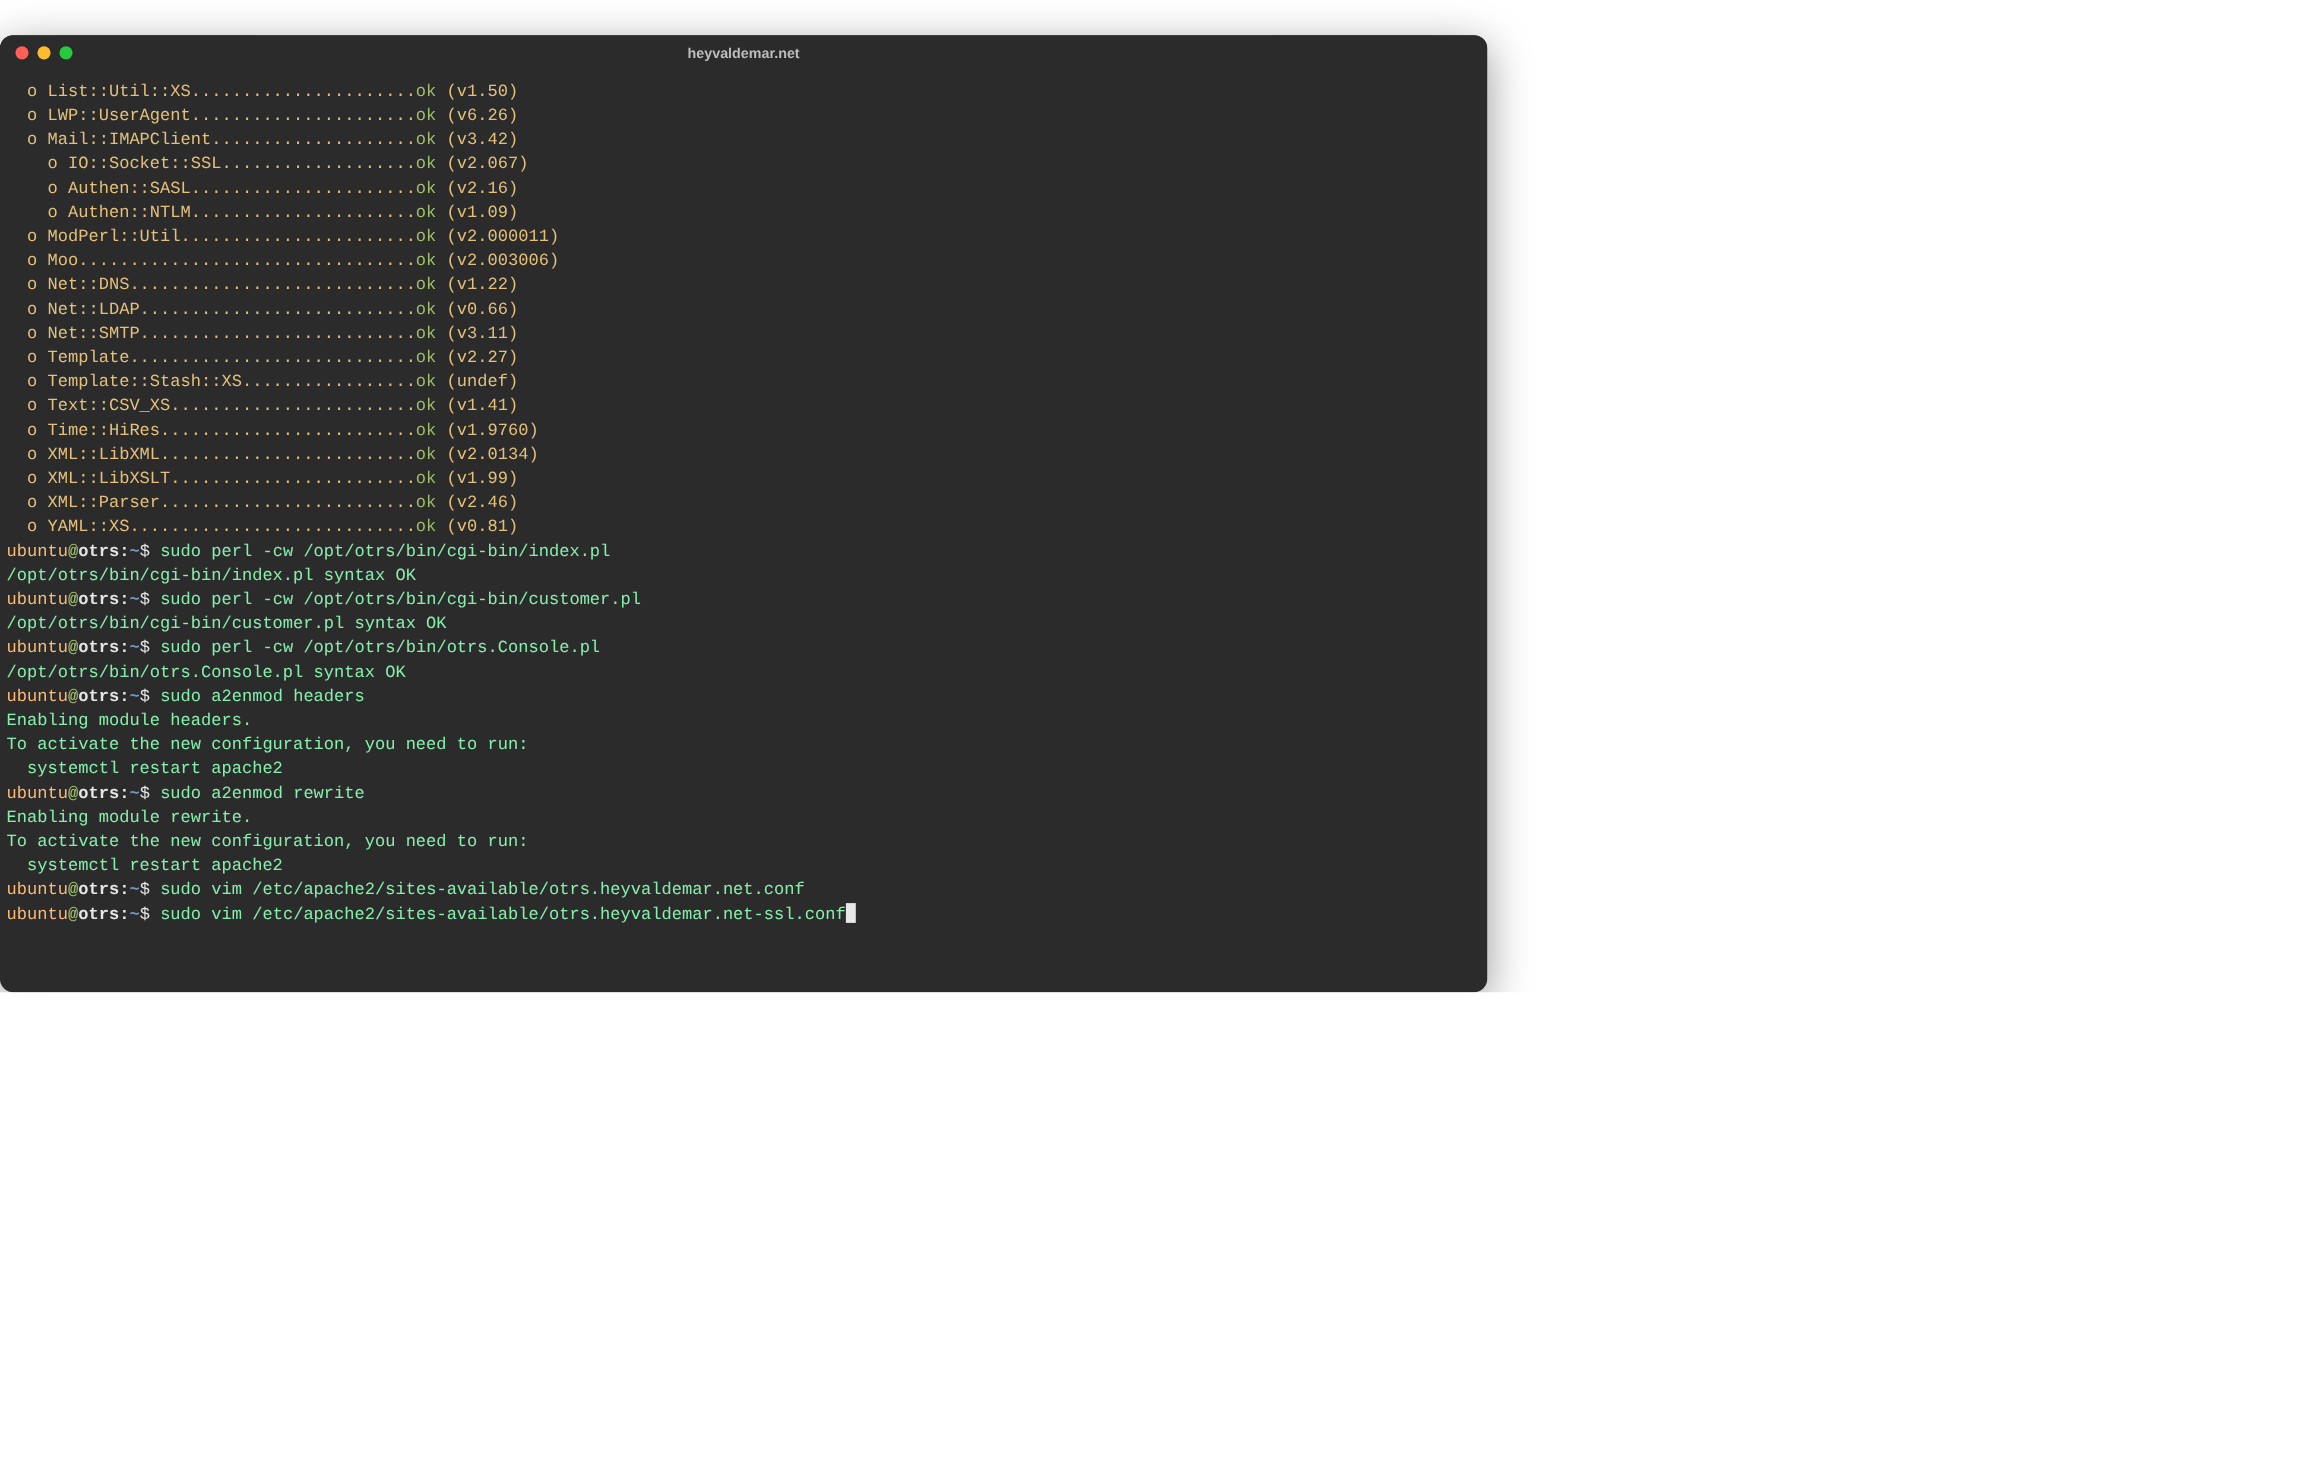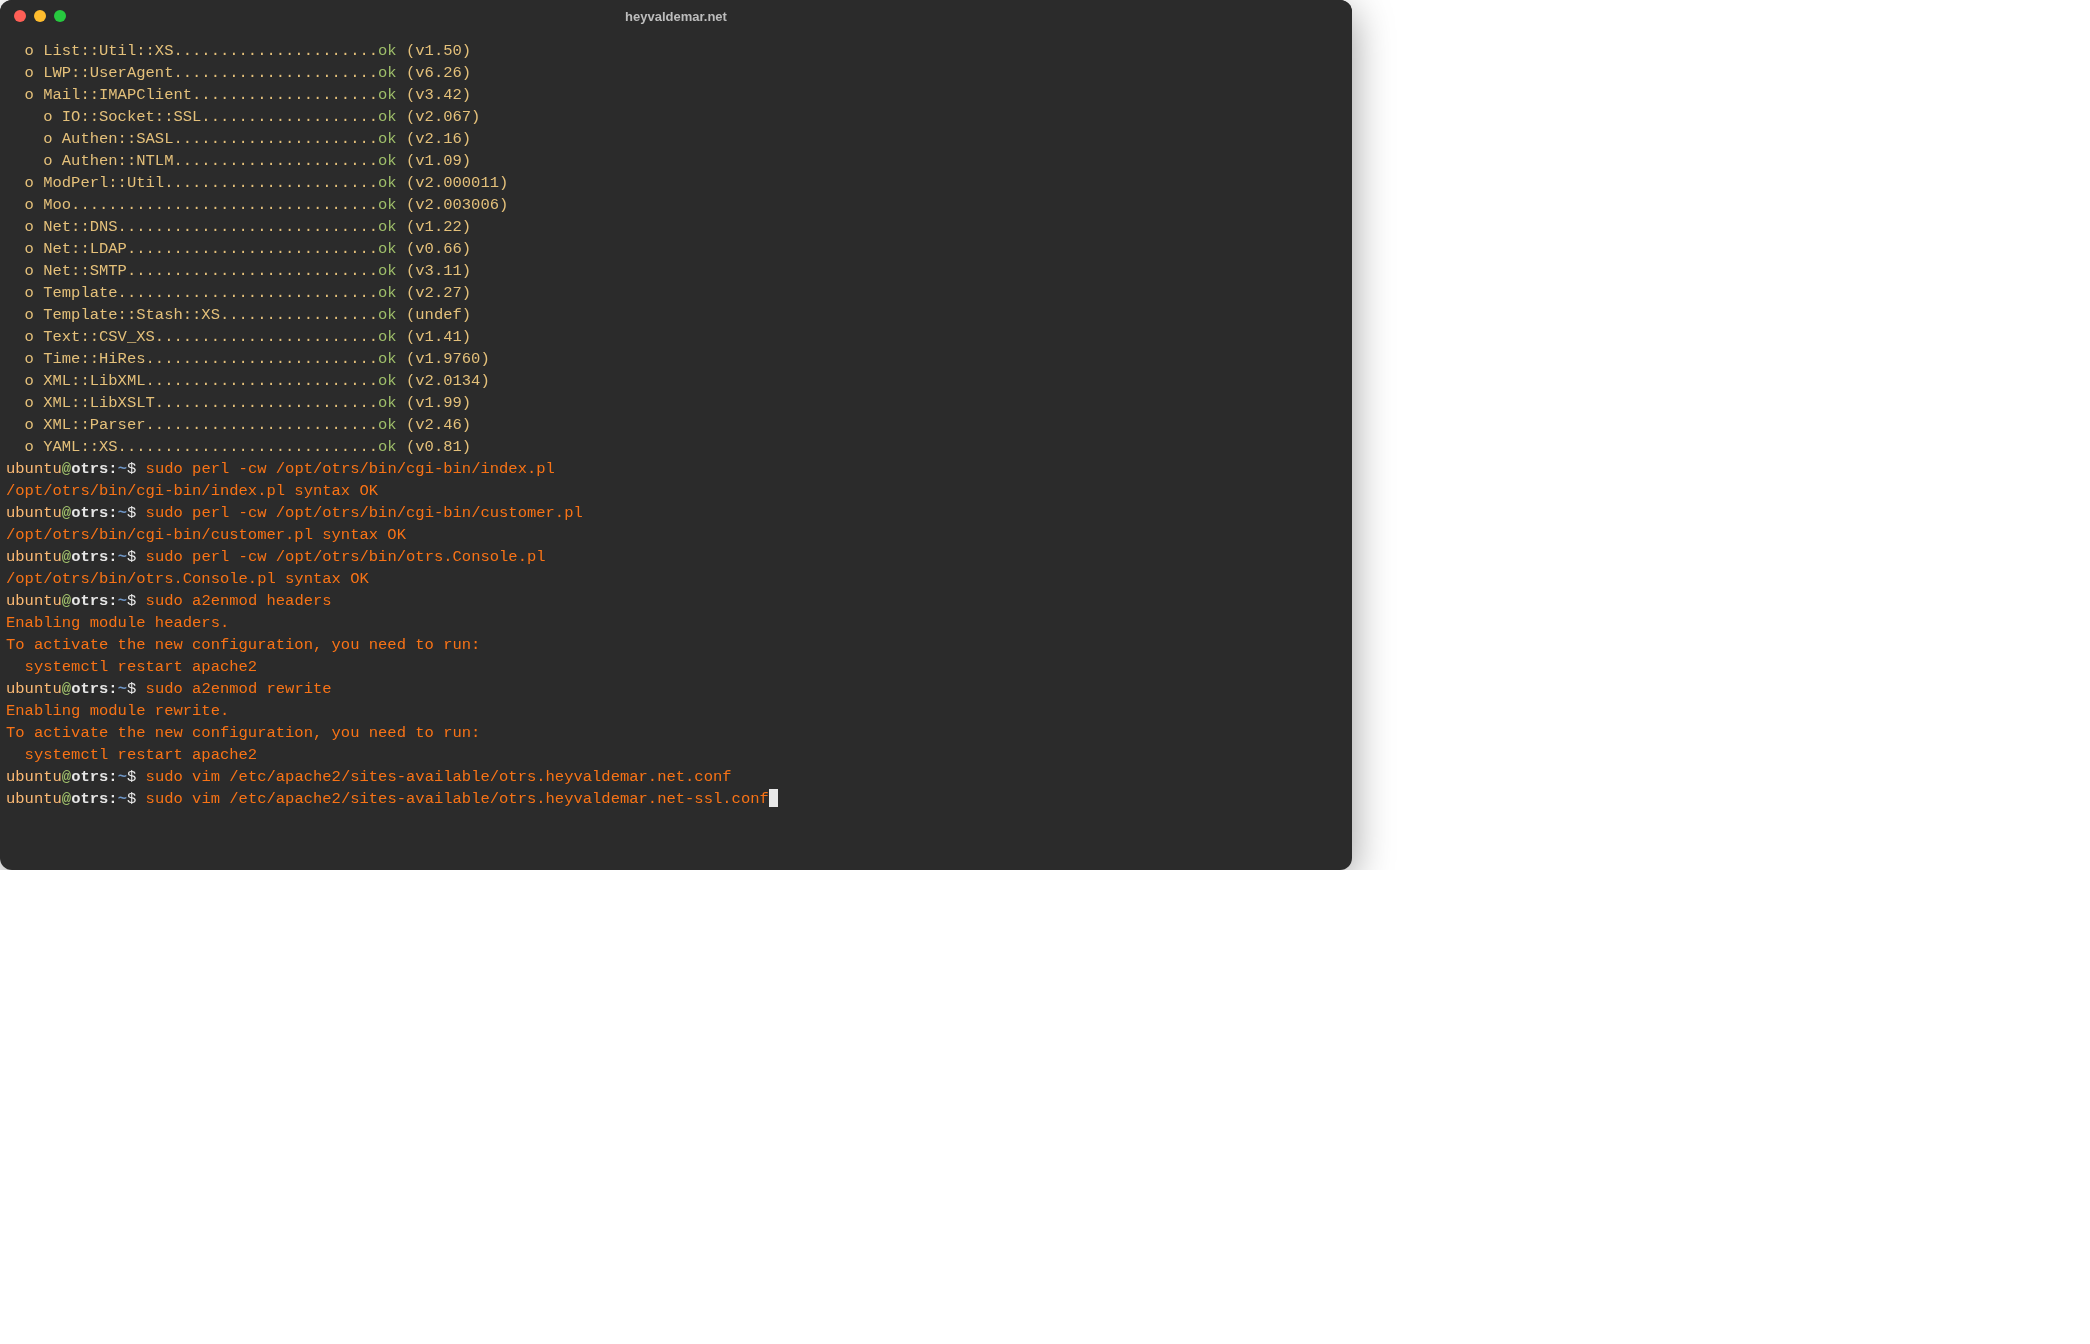--- a/index.html
+++ b/index.html
@@ -11,20 +11,21 @@
   .window {
     width: 1352px;
     height: 870px;
     background: #2b2b2b;
     border-radius: 12px;
     box-shadow: 0 10px 40px rgba(0,0,0,0.4);
     overflow: hidden;
     display: flex;
     flex-direction: column;
     position: relative;
+    margin-top: 32px;
   }
   .titlebar {
     height: 32px;
     background: #2b2b2b;
     display: flex;
     align-items: center;
     position: relative;
     flex: 0 0 auto;
   }
   .traffic-lights {
@@ -56,21 +57,21 @@
     padding: 8px 19px 6px 6px;
     font-size: 15.5px;
     line-height: 22px;
     color: #e8e8e8;
     white-space: pre;
     overflow: hidden;
   }
   .line { display: block; }
   .yellow { color: #e4c07a; }
   .green  { color: #9fbf6a; }
-  .white  { color: #f97316; }
+  .white  { color: #86efac; }
   .prompt-user { color: #fdba74; font-weight: normal; }
   .prompt-at   { color: #9fbf6a; font-weight: bold; }
   .prompt-host { color: #e5e5e5; font-weight: bold; }
   .prompt-col  { color: #e8e8e8; font-weight: bold; }
   .prompt-path { color: #6f97c8; font-weight: bold; }
   .prompt-dlr  { color: #e8e8e8; }
   .cursor {
     display: inline-block;
     width: 9px;
     height: 18px;

